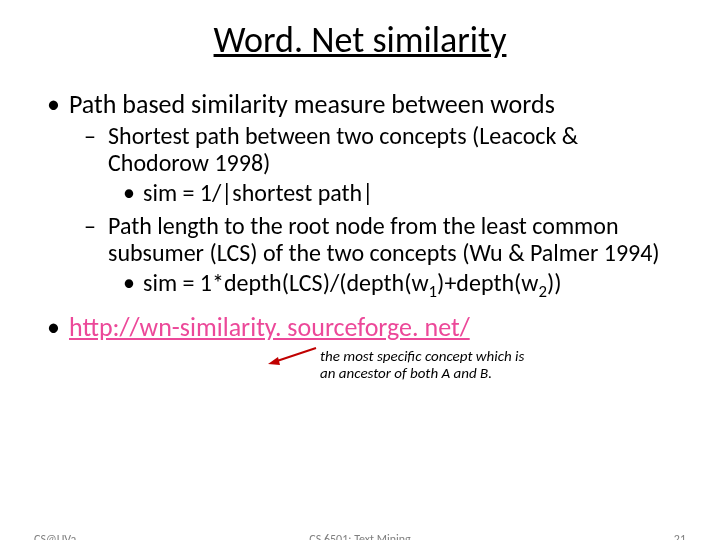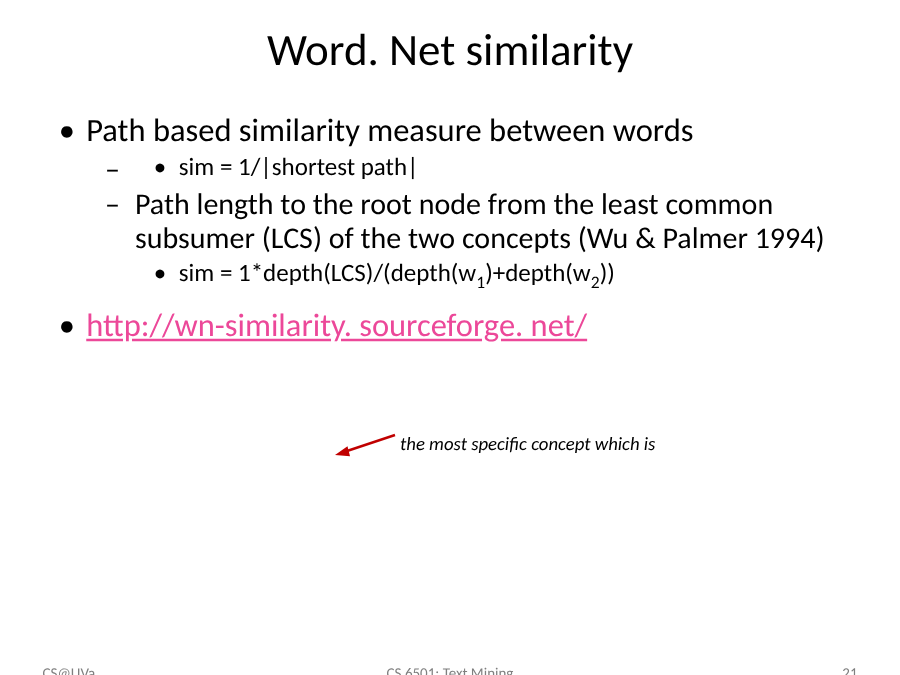--- a/index.html
+++ b/index.html
@@ -18,20 +18,21 @@
     height: 540px;
     position: relative;
     box-sizing: border-box;
   }
   .title {
     text-align: center;
     font-size: 36px;
     font-weight: 400;
     margin-top: 18px;
     margin-bottom: 28px;
+    text-decoration: underline;
   }
   .body {
     padding: 0 34px 0 34px;
   }
   ul { margin: 0; padding: 0; list-style: none; }
   li { margin: 11px; padding: 0; }
 
   .lvl1 > li {
     font-size: 26px;
     line-height: 1.15;
@@ -55,21 +56,21 @@
     position: relative;
   }
   .lvl2 > li::before {
     content: "–";
     position: absolute;
     left: 4px;
     top: 0;
   }
 
   .lvl3 > li {
-    font-size: 20px;
+    font-size: 24px;
     line-height: 1.2;
     margin-top: 2px;
     margin-bottom: 4px;
     padding-left: 24px;
     position: relative;
   }
   .lvl3 > li::before {
     content: "•";
     position: absolute;
     left: 4px;
@@ -120,20 +121,21 @@
 <div class="slide">
 
   <div class="title">Word. Net similarity</div>
 
   <div class="body">
     <ul class="lvl1">
       <li>
         <span>Path based similarity measure between words</span>
         <ul class="lvl2">
           <li>
+            <span>Shortest path between two concepts (Leacock &amp; Chodorow 1998)</span>
             <ul class="lvl3">
               <li>
                 <span>sim = 1/|shortest path|</span>
               </li>
             </ul>
           </li>
           <li>
             <span>Path length to the root node from the least common subsumer (LCS) of the two concepts (Wu &amp; Palmer 1994)</span>
             <ul class="lvl3">
               <li>
@@ -149,20 +151,21 @@
     </ul>
   </div>
 
   <svg class="arrow" viewBox="0 0 56 24">
     <line x1="50" y1="4" x2="8" y2="18" stroke="#c00000" stroke-width="2"></line>
     <polygon points="2,20 12,13 14,21" fill="#c00000"></polygon>
   </svg>
 
   <div class="annotation">
     <div>the most specific concept which is</div>
+    <div>an ancestor of both A and B.</div>
   </div>
 
   <div class="footer">
     <div class="fl">CS@UVa</div>
     <div class="fc">CS 6501: Text Mining</div>
     <div class="fr">21</div>
   </div>
 
 </div>
 

